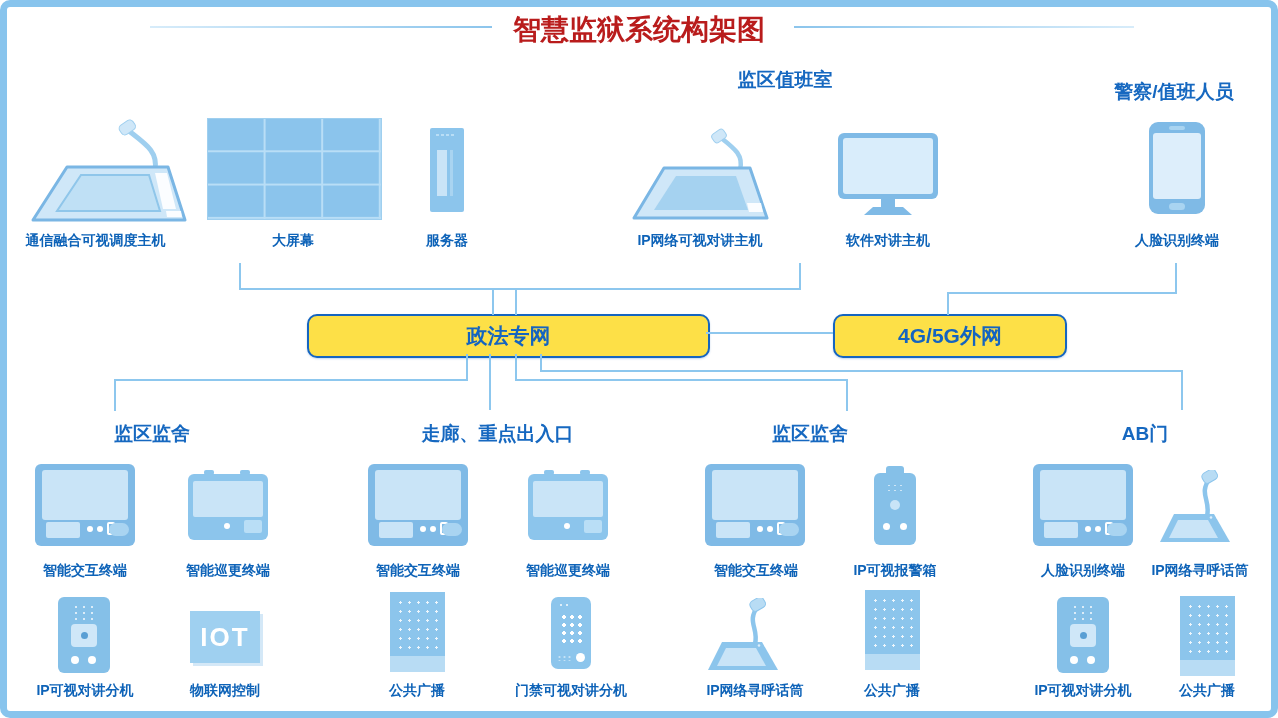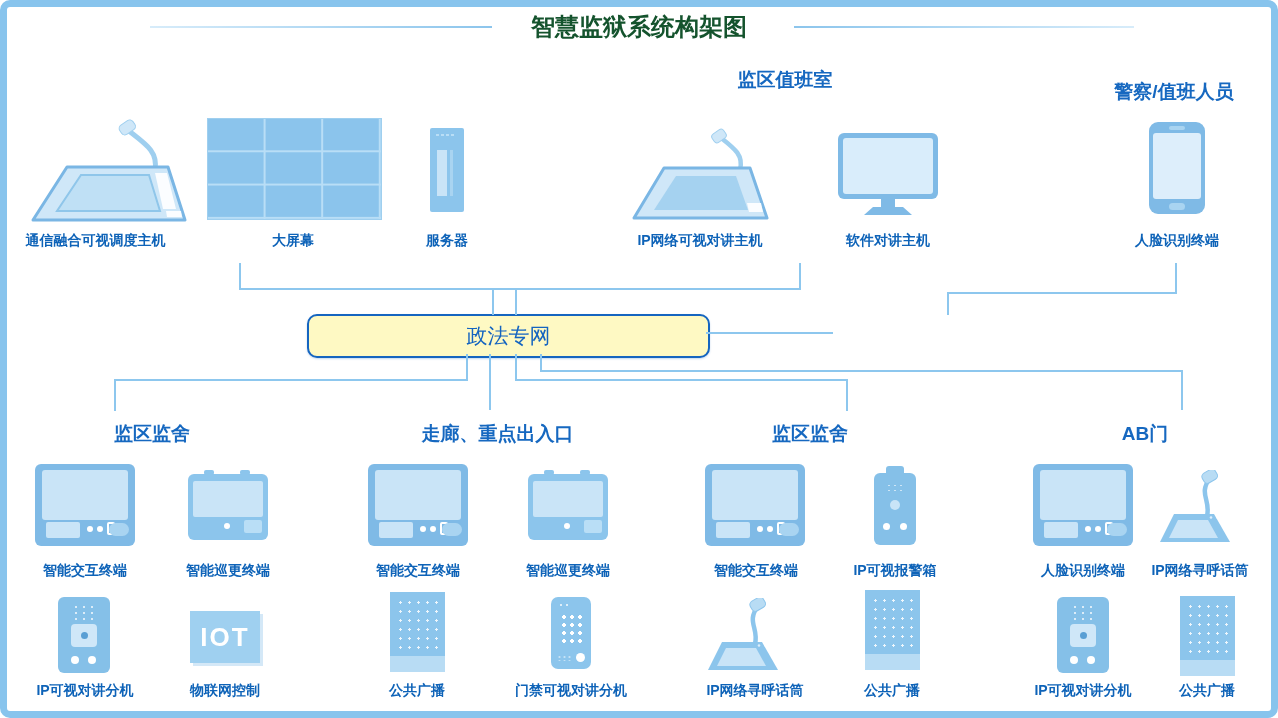--- a/index.html
+++ b/index.html
@@ -1,25 +1,25 @@
 <!DOCTYPE html>
 <html><head>
 <meta charset="utf-8">
 <style>
   html,body{margin:0;padding:0;background:#fff;}
   #stage{position:relative;width:1278px;height:718px;background:#ffffff;overflow:hidden;
          font-family:"Liberation Sans","DejaVu Sans",sans-serif;}
   .frame{position:absolute;inset:0;border:7px solid #88c4ed;border-radius:10px;pointer-events:none;}
-  .title{position:absolute;top:11px;left:0;right:0;text-align:center;font-size:24px;font-weight:700;color:#14532d;}
+  .title{position:absolute;top:11px;left:0;right:0;text-align:center;font-size:28px;font-weight:700;color:#b91c1c;}
   .deco{position:absolute;top:26px;height:2px;background:linear-gradient(90deg,#d7ecfa,#8cc5ec);}
   .deco.right{background:linear-gradient(90deg,#8cc5ec,#d7ecfa);}
   .hdr{position:absolute;text-align:center;font-size:19px;font-weight:700;color:#1668c0;}
   .dlabel{position:absolute;text-align:center;font-size:14px;font-weight:700;color:#0e63b8;}
-  .netbox{position:absolute;height:40px;border:2.5px solid #1565c0;border-radius:10px;background:#fef9c3;
-          display:flex;align-items:center;justify-content:center;font-size:21px;color:#1464c0;box-shadow:0 1px 2px rgba(21,101,192,.25);}
+  .netbox{position:absolute;height:40px;border:2.5px solid #1565c0;border-radius:10px;background:#fde047;
+          display:flex;align-items:center;justify-content:center;font-size:21px;color:#1464c0;box-shadow:0 1px 2px rgba(21,101,192,.25);font-weight:bold;}
   .ln{position:absolute;background:#8dc7ee;}
   .v{width:2px;} .h{height:2px;}
 
   
   .ico{position:absolute;}
   
   .t-body{position:relative;width:100px;height:82px;background:#7fbae6;border-radius:6px;}
   .t-scr{position:absolute;left:7px;top:6px;right:7px;height:50px;background:#c9e4f7;border-radius:3px;}
   .t-sp{position:absolute;left:11px;bottom:8px;width:34px;height:16px;background:#c9e4f7;border-radius:2px;}
   .t-d1,.t-d2{position:absolute;bottom:14px;width:6px;height:6px;border-radius:50%;background:#fff;}
@@ -151,20 +151,23 @@
     <div class="phn-body">
         <div class="phn-top"></div>
         <div class="phn-scr"></div>
         <div class="phn-home"></div>
       </div>
   </div>
   <div class="dlabel" style="left:1117px;top:232px;width:120px;">人脸识别终端</div>
 
   <div class="netbox" style="left:307px;top:314px;width:399px;">
     <span>政法专网</span>
+  </div>
+  <div class="netbox" style="left:833px;top:314px;width:230px;">
+    <span>4G/5G外网</span>
   </div>
 
   <div class="ln v" style="left:239px;top:263px;height:27px;"></div>
   <div class="ln h" style="left:239px;top:288px;width:562px;"></div>
   <div class="ln v" style="left:799px;top:263px;height:27px;"></div>
   <div class="ln v" style="left:492px;top:288px;height:27px;"></div>
   <div class="ln v" style="left:515px;top:288px;height:27px;"></div>
   <div class="ln v" style="left:1175px;top:263px;height:31px;"></div>
   <div class="ln h" style="left:947px;top:292px;width:230px;"></div>
   <div class="ln v" style="left:947px;top:292px;height:23px;"></div>

